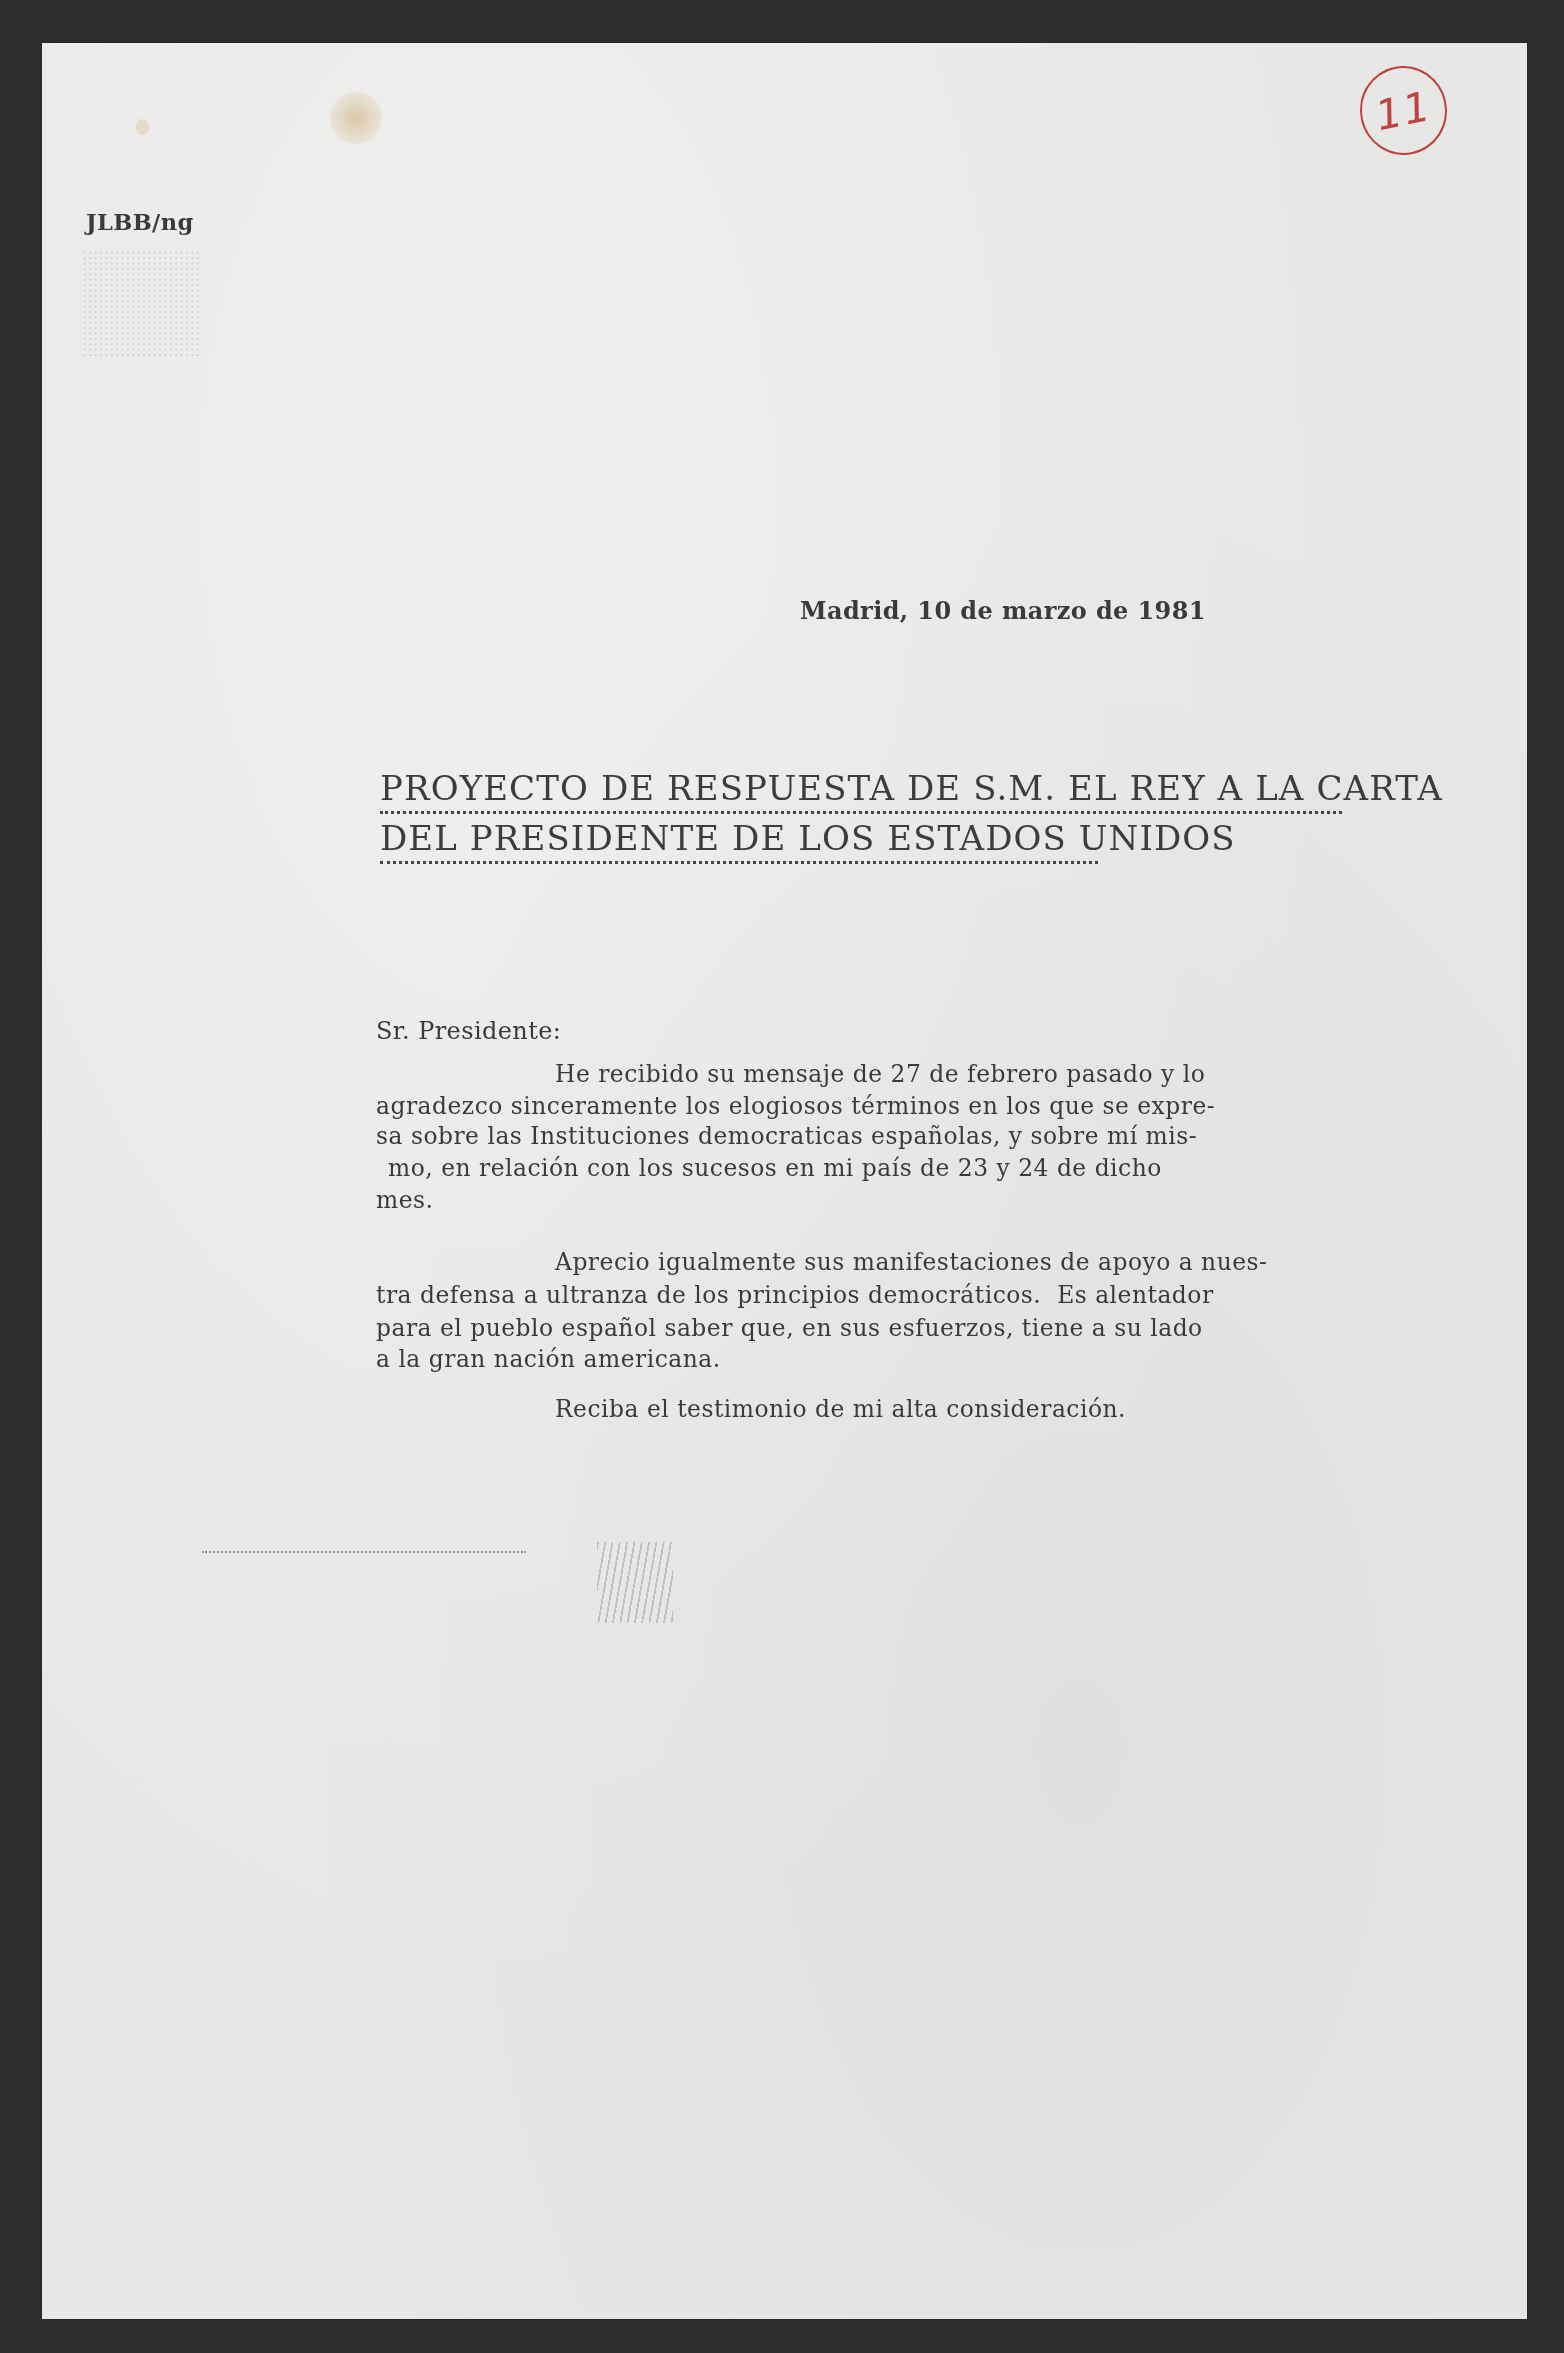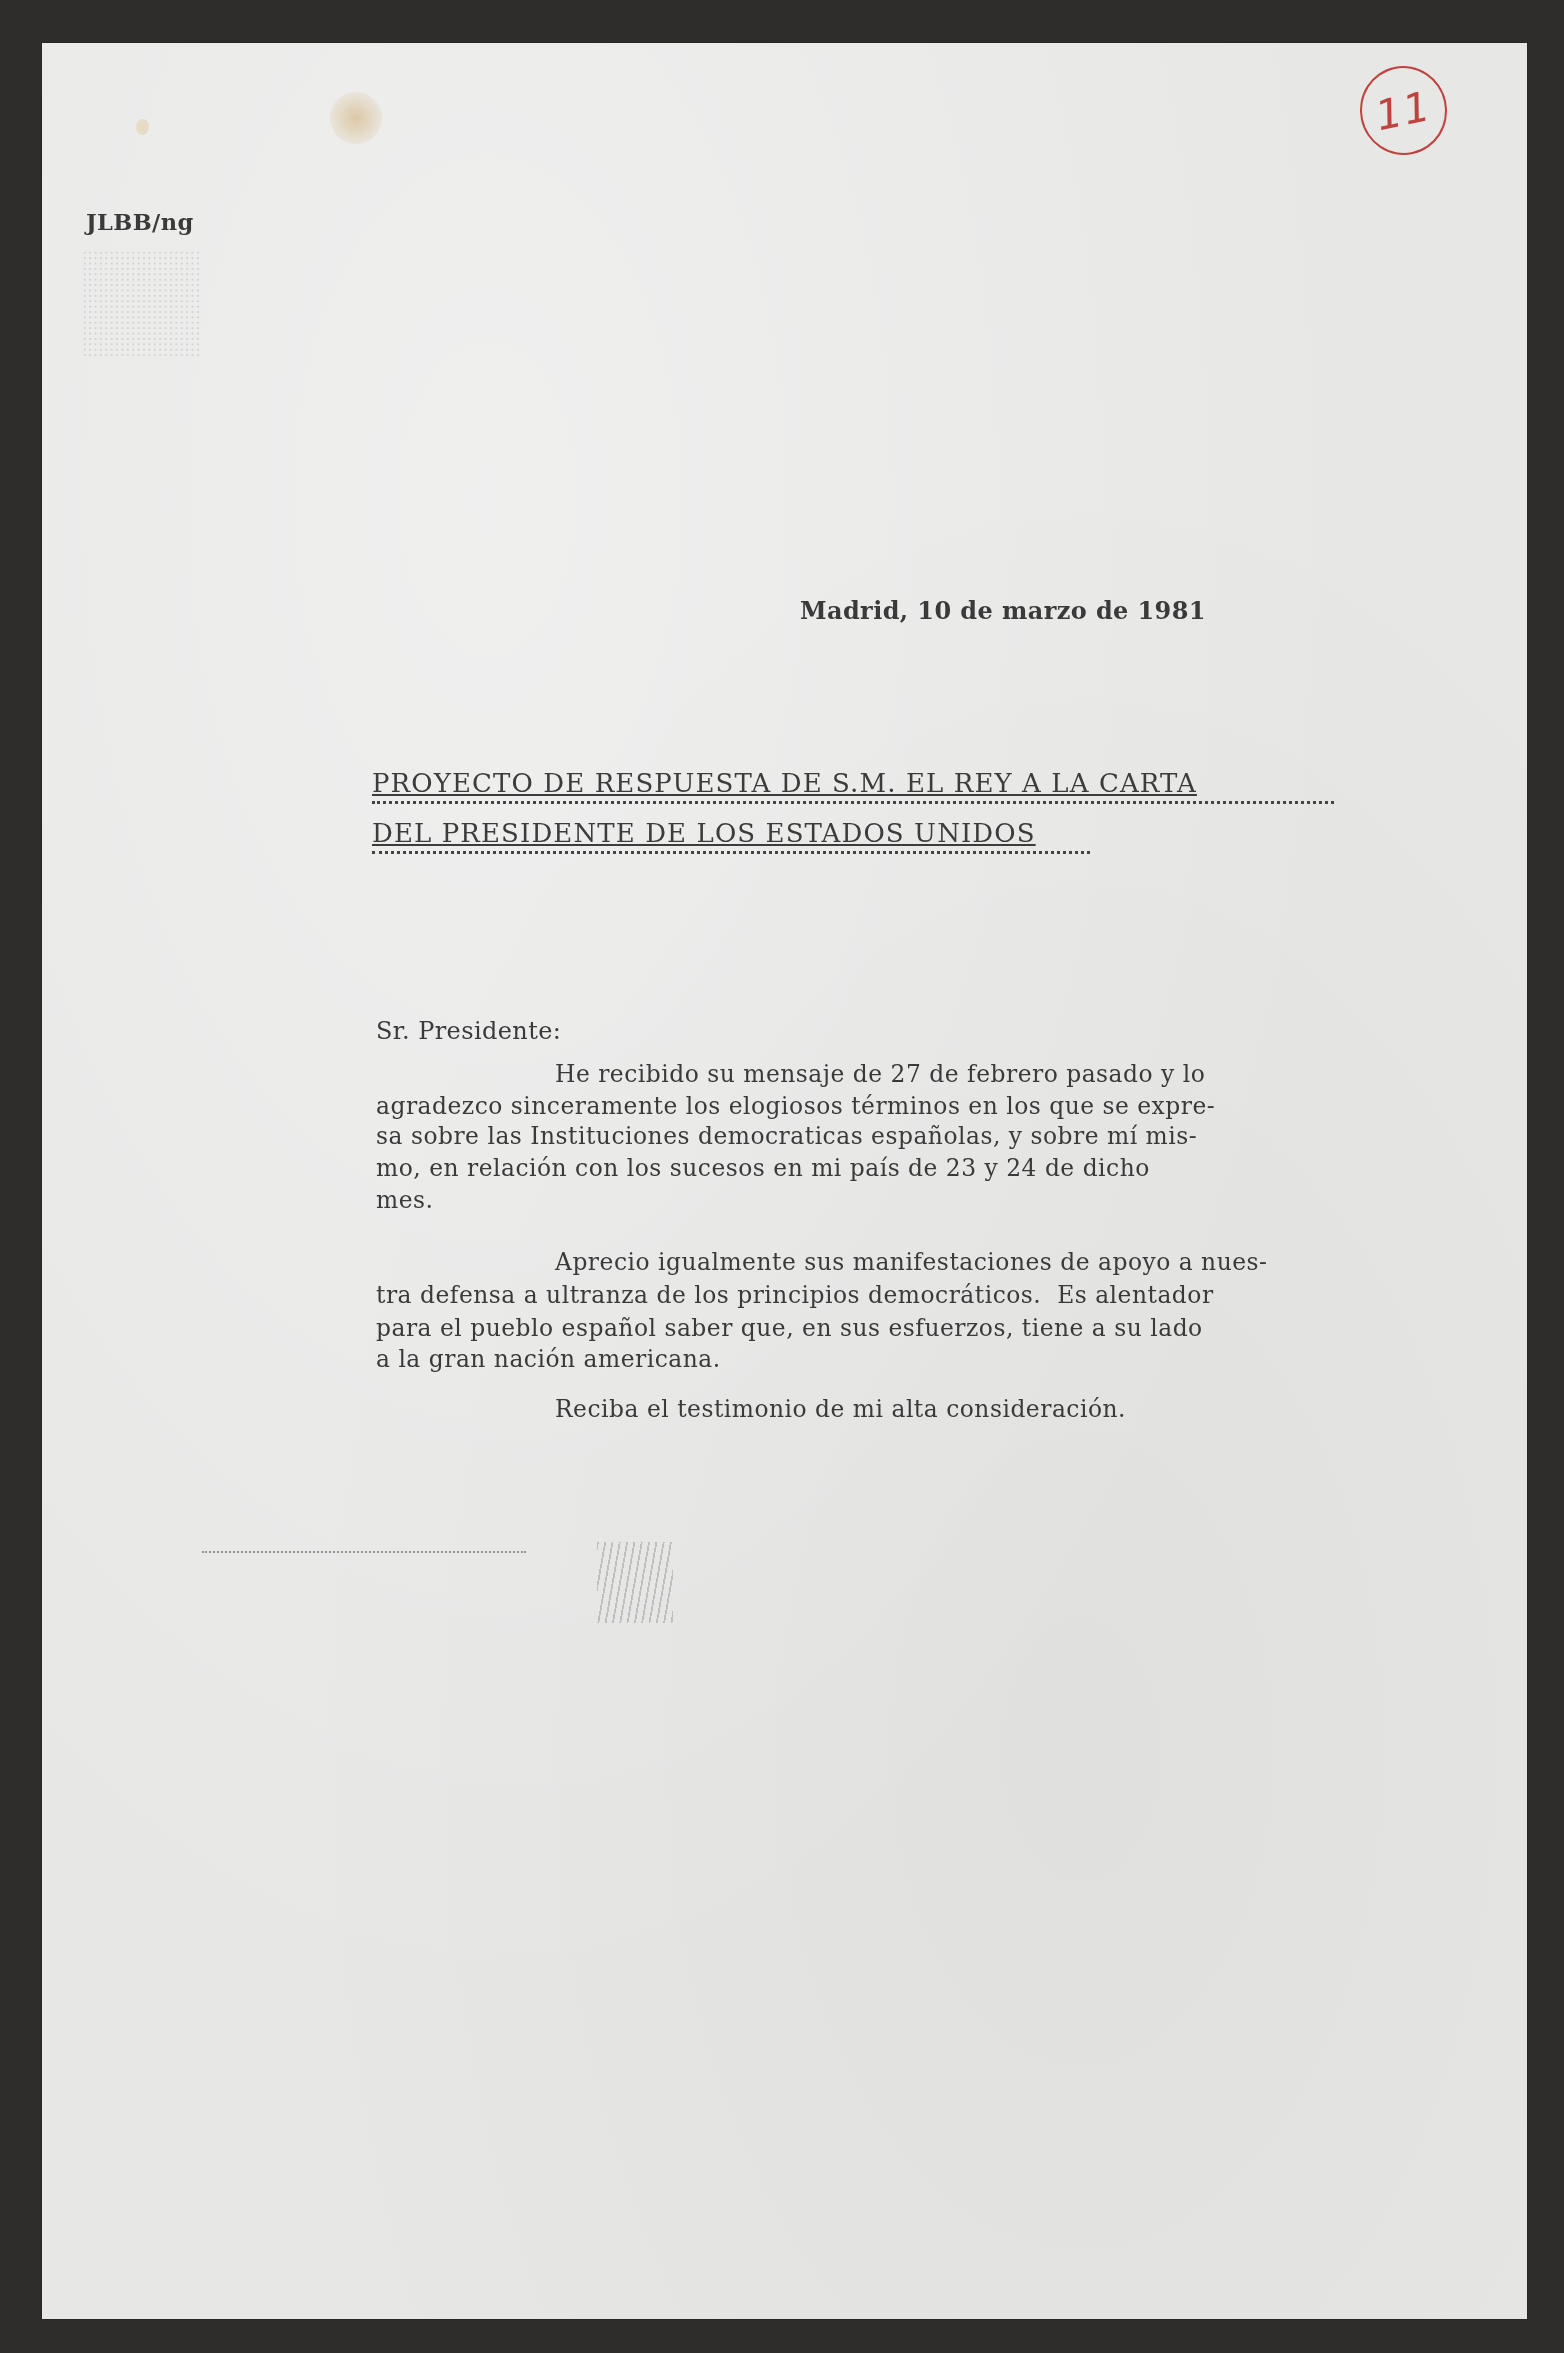--- a/index.html
+++ b/index.html
@@ -38,28 +38,27 @@
       top: 166px;
       font-size: 22.5px;
     }
     .date {
       left: 758px;
       top: 505px;
       font-size: 24px;
       margin-top: 48px;
     }
     .title-line {
-      left: 330px;
-      font-size: 26px;
+      left: 338px;
+      font-size: 34px;
       font-weight: normal;
       color: #3c3c3c;
       letter-spacing: 1.1px;
       padding-bottom: 2.7px;
       border-bottom: 3.6px dotted #444;
-      text-decoration: underline;
     }
     .title-1 { top: 725px; width: 962px; }
     .title-2 { top: 775px; width: 718px; }
     .salutation {
       left: 334px;
       top: 974px;
       font-size: 24px;
       font-weight: normal;
       color: #3a3a3a;
     }
@@ -153,21 +152,21 @@
   <div class="typed date">Madrid, 10 de marzo de 1981</div>
 
   <div class="typed title-line title-1">PROYECTO DE RESPUESTA DE S.M. EL REY A LA CARTA</div>
   <div class="typed title-line title-2">DEL PRESIDENTE DE LOS ESTADOS UNIDOS</div>
 
   <div class="typed salutation">Sr. Presidente:</div>
 
   <div class="typed body-line indent" style="top:1017px;">He recibido su mensaje de 27 de febrero pasado y lo</div>
   <div class="typed body-line" style="top:1049px;">agradezco sinceramente los elogiosos términos en los que se expre-</div>
   <div class="typed body-line" style="top:1079px;">sa sobre las Instituciones democraticas españolas, y sobre mí mis-</div>
-  <div class="typed body-line" style="top:1111px;">mo, en relación con los sucesos en mi país de 23 y 24 de dicho</div>
+  <div class="typed body-line" style="top:1111px;margin-left:12px;">mo, en relación con los sucesos en mi país de 23 y 24 de dicho</div>
   <div class="typed body-line" style="top:1143px;">mes.</div>
 
   <div class="typed body-line indent" style="top:1205px;text-align:right;">Aprecio igualmente sus manifestaciones de apoyo a nues-</div>
   <div class="typed body-line" style="top:1238px;">tra defensa a ultranza de los principios democráticos.  Es alentador</div>
   <div class="typed body-line" style="top:1271px;">para el pueblo español saber que, en sus esfuerzos, tiene a su lado</div>
   <div class="typed body-line" style="top:1302px;">a la gran nación americana.</div>
 
   <div class="typed body-line indent" style="top:1352px;">Reciba el testimonio de mi alta consideración.</div>
 
   <div class="sig-line"></div>

